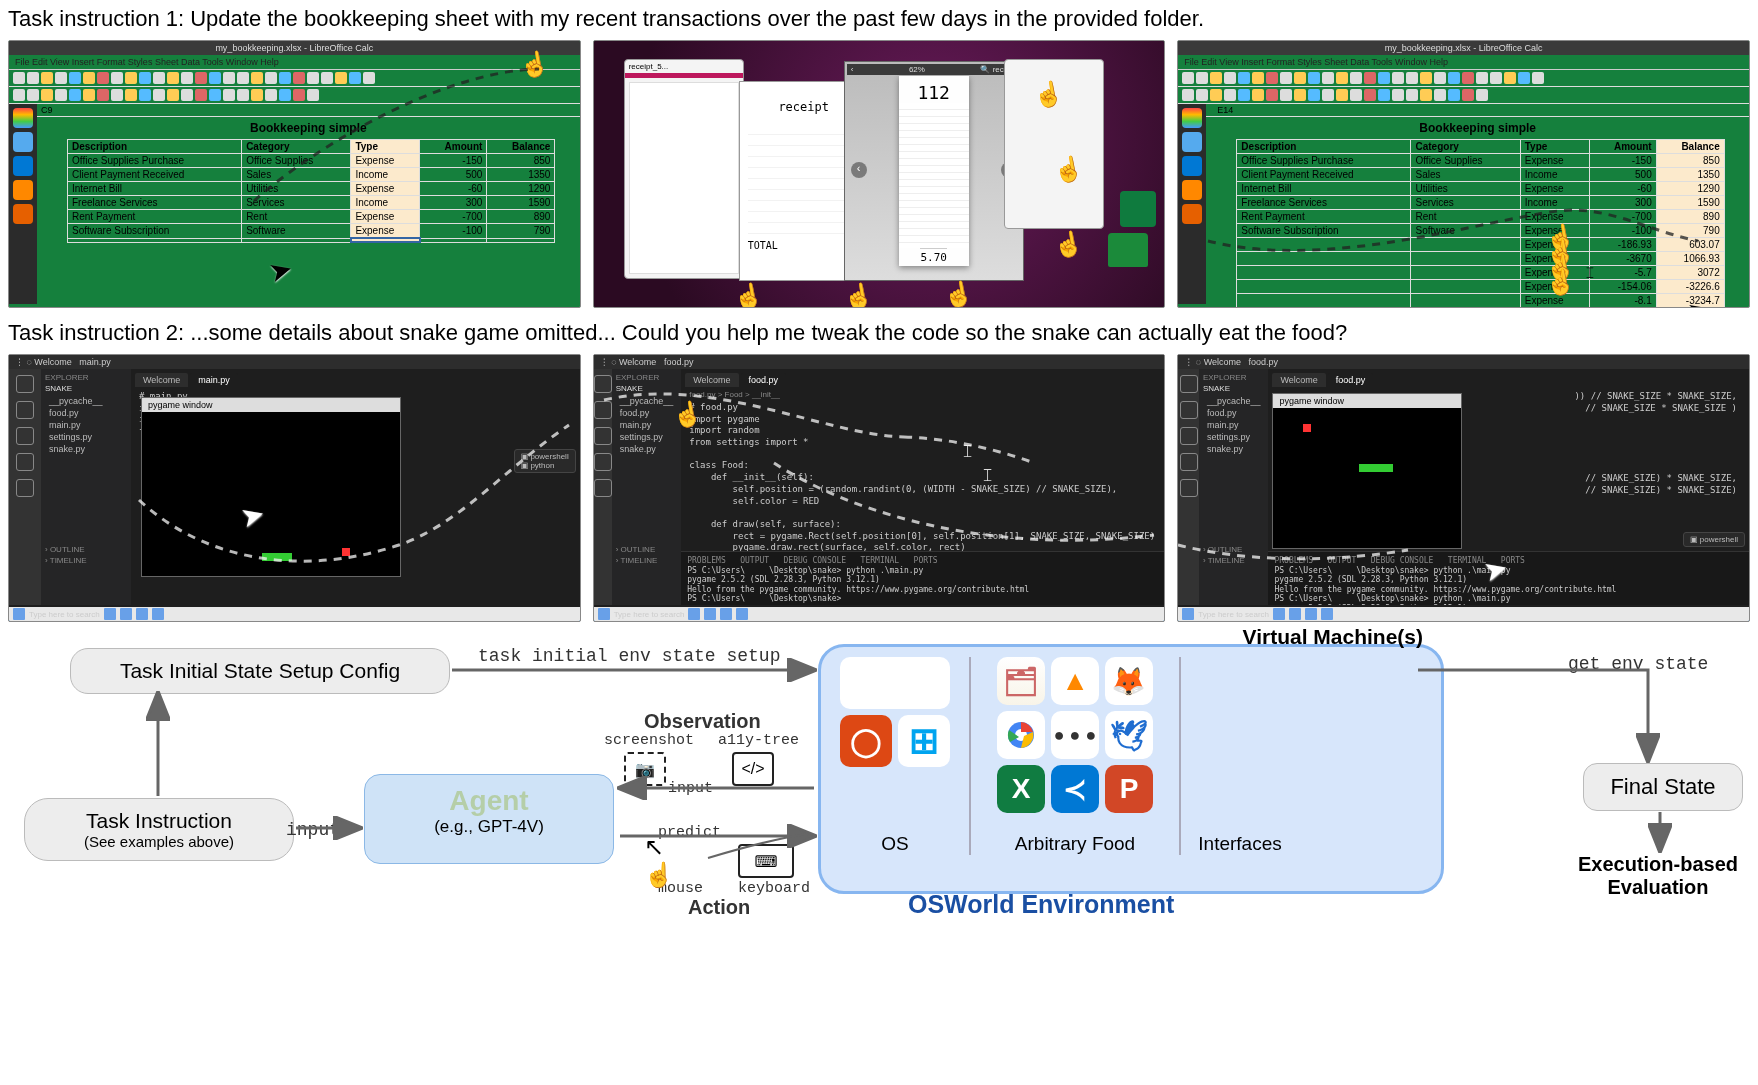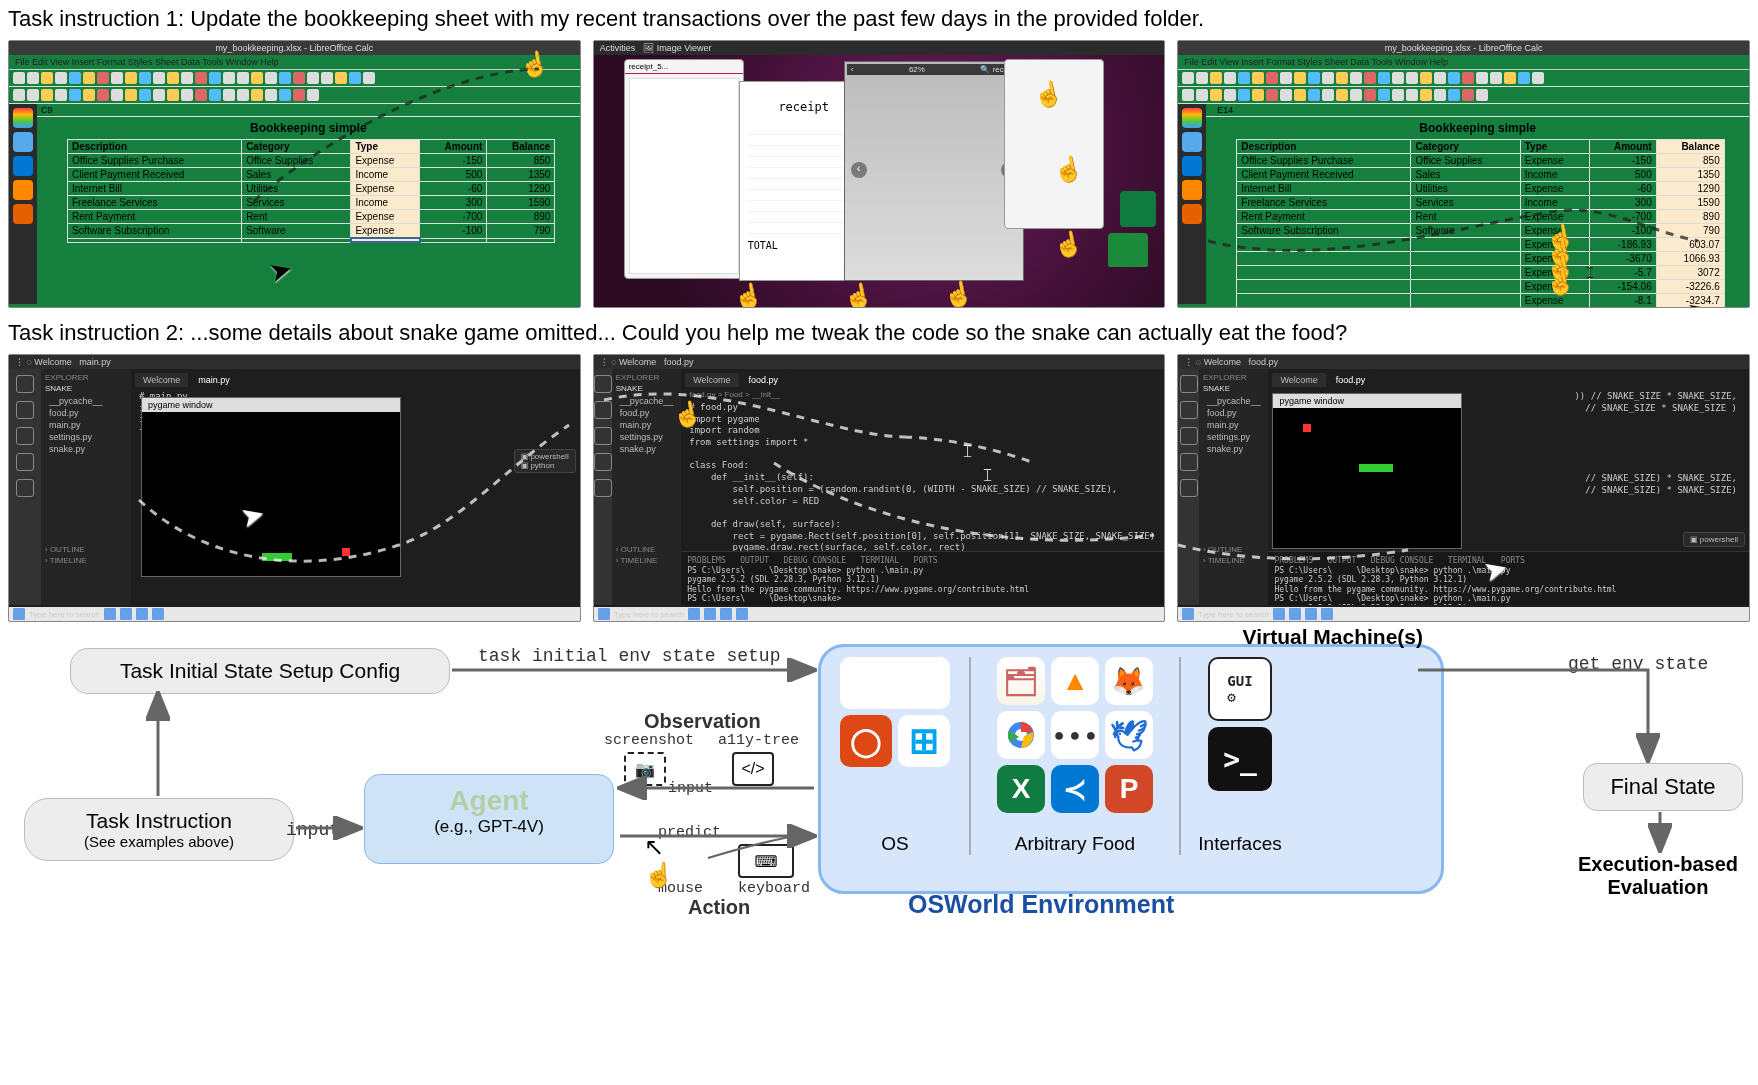--- a/index.html
+++ b/index.html
@@ -254,36 +254,40 @@
       </div>
     </div>
     <span class="cursor-hand" style="right:30px;top:10px;">☝</span>
     <svg class="traj">
         <path d="M245,160 C300,110 430,30 530,28"></path>
       </svg>
   </div>
 
   <div class="shot" style="position:relative;">
     <div class="ubuntu-bg"></div>
-    <div class="iv-top"><span>Activities</span> &nbsp; 🖼 <span>Image Viewer</span></div>
     <div class="iv-panel left">
-      <div style="font-size:8px;padding:2px 4px;border-bottom:1px solid #be185d;">receipt_5...</div>
+      <div style="font-size:8px;padding:2px 4px;border-bottom:5px solid #be185d;">receipt_5...</div>
       <div style="flex:1;background:#fff;margin:4px;border:1px solid #ddd;"></div>
     </div>
     <div class="receipt">
       <div class="hdr">receipt</div>
       <div style="height:110px;background:repeating-linear-gradient(#fff 0 10px,#f2f2f2 10px 11px);"></div>
       <div style="margin-top:6px;font-family:monospace;">TOTAL</div>
     </div>
     <div class="photo-receipt">
       <div style="position:absolute;top:2px;left:2px;right:2px;background:#3a3a3a;color:#ddd;font-size:8px;padding:1px 4px;display:flex;justify-content:space-between;">
           <span>‹</span>
           <span>62%</span>
           <span>🔍 <span>recei...</span></span>
         </div>
+      <div class="rroll">
+        <div>112</div>
+        <div class="rlines"></div>
+        <div style="font-size:11px;border-top:1px solid #ccc;padding:2px 0;">5.70</div>
+      </div>
       <span style="position:absolute;left:6px;top:100px;color:#fff;background:#0006;border-radius:50%;width:16px;height:16px;text-align:center;font-size:11px;">‹</span>
       <span style="position:absolute;right:6px;top:100px;color:#fff;background:#0006;border-radius:50%;width:16px;height:16px;text-align:center;font-size:11px;">›</span>
     </div>
     <div class="iv-panel right"></div>
     <div class="icon-xlsx" title="my_bookkeeping.xlsx"></div>
     <div class="icon-folder"></div>
     <span class="cursor-hand" style="left:440px;top:40px;">☝</span>
     <span class="cursor-hand" style="left:460px;top:115px;">☝</span>
     <span class="cursor-hand" style="left:460px;top:190px;">☝</span>
     <span class="cursor-hand" style="left:350px;top:240px;">☝</span>
@@ -722,24 +726,20 @@
           <div class="appicon i-more">● ● ●</div>
           <div class="appicon i-tbird">🕊</div>
           <div class="appicon i-excel">X</div>
           <div class="appicon i-vscode">≺</div>
           <div class="appicon i-ppt">P</div>
         </div>
         <div class="lab">Arbitrary Food</div>
       </div>
       <div class="vsep"></div>
       <div class="vm-col" style="width:90px;">
-        <div class="grid if-grid">
-          <div class="appicon i-gui">GUI<br>⚙</div>
-          <div class="appicon i-term">&gt;_</div>
-        </div>
         <div class="lab">Interfaces</div>
       </div>
     </div>
   </div>
 
   <div class="box final">Final State</div>
   <div class="eval-label">Execution-based Evaluation</div>
   <div class="env-label">OSWorld Environment</div>
 
   <div class="caption" style="left:278px;top:192px;">input</div>

